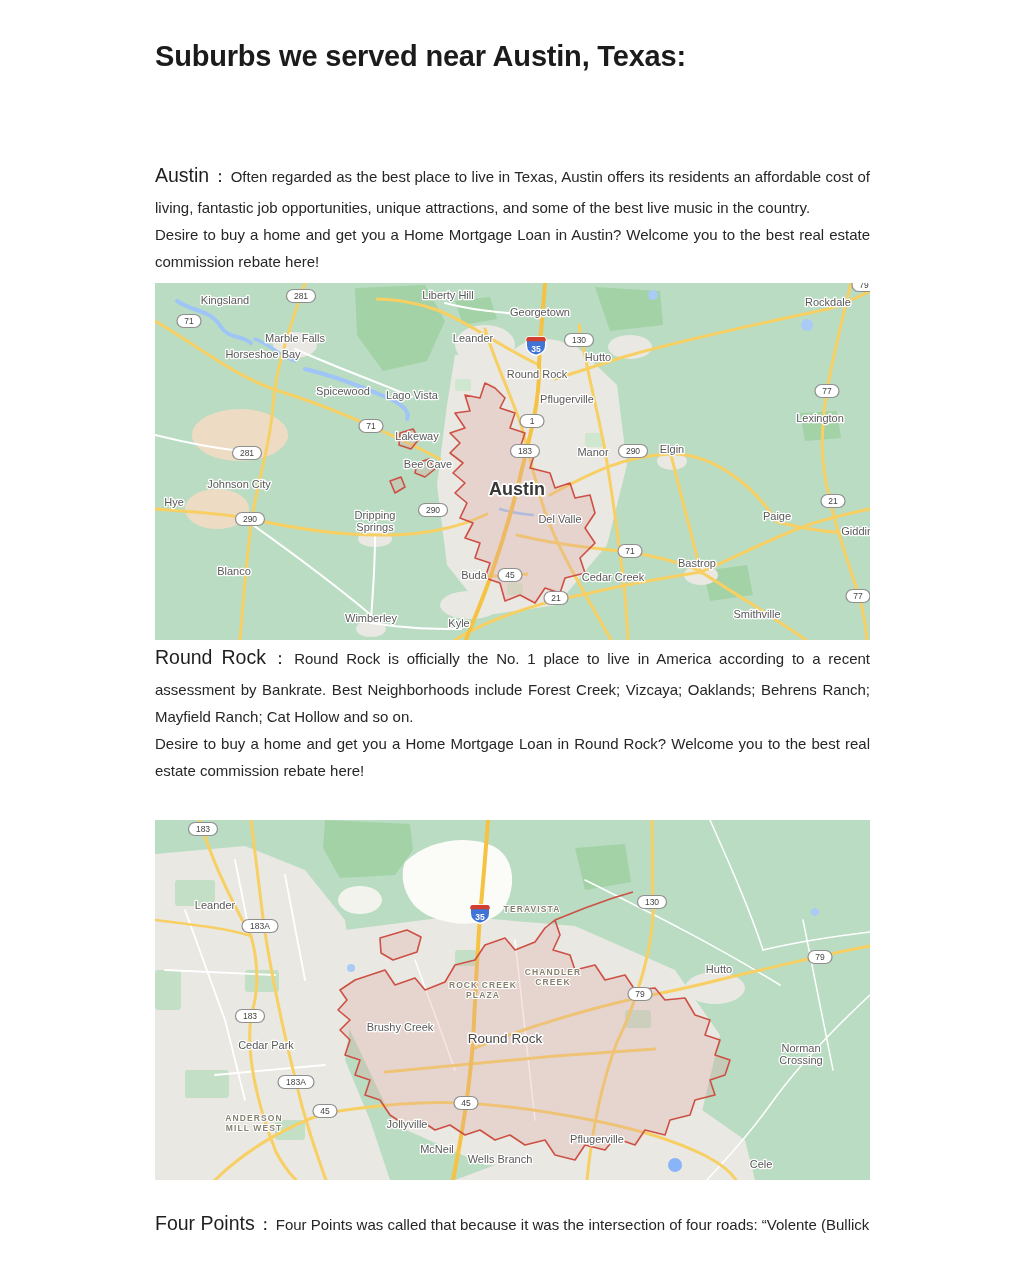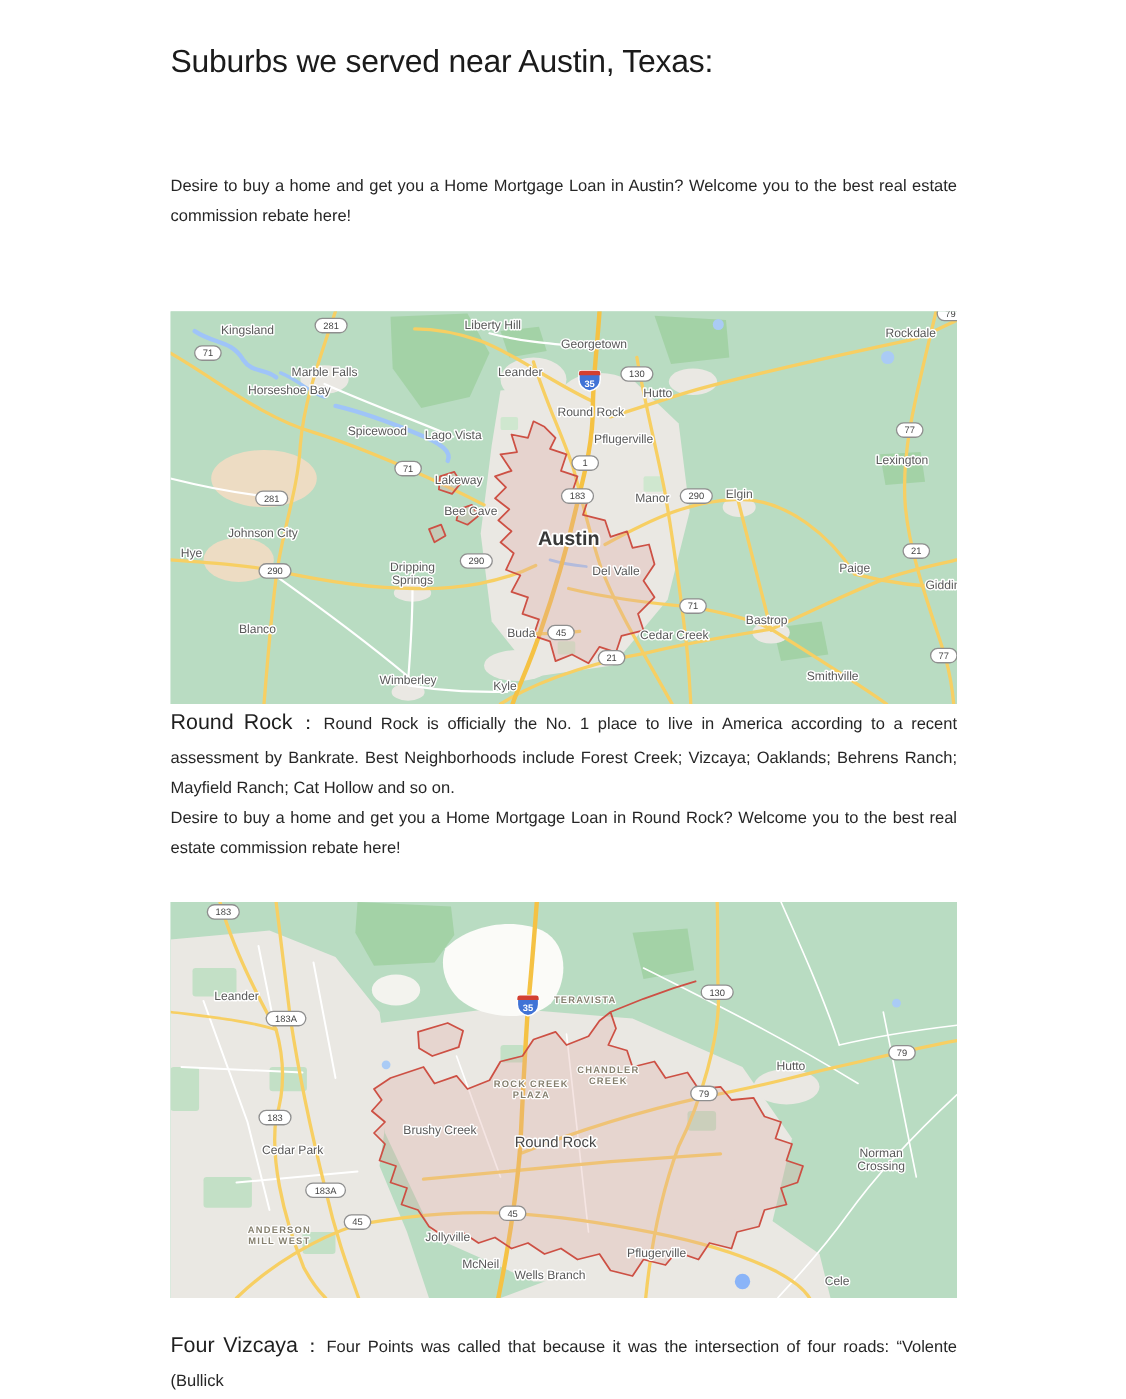--- a/index.html
+++ b/index.html
@@ -1,38 +1,39 @@
 <!DOCTYPE html>
 <html><head>
 <meta charset="utf-8">
 <style>
   html,body{margin:0;padding:0;background:#ffffff;}
   body{width:1024px;height:1272px;position:relative;font-family:"Liberation Sans",sans-serif;overflow:hidden;}
   .abs{position:absolute;}
-  .page-title{left:155px;top:40px;width:760px;font-size:29px;color:#1b1b1b;letter-spacing:-0.2px;}
+  .page-title{left:155px;top:40px;width:760px;font-size:29px;color:#1b1b1b;letter-spacing:-0.2px;font-weight:bold;}
   .section{left:155px;width:715px;color:#262626;}
   .sec-para{margin:0;font-size:15px;line-height:27px;text-align:justify;color:#262626;}
   .sec-heading{font-size:19.5px;color:#1f1f1f;line-height:38px;}
   .sec-colon{font-size:17px;color:#1f1f1f;padding:0 2px;}
   .map-frame{left:155px;width:715px;overflow:hidden;background:#b9dcc2;}
   .map-frame svg{display:block;}
   
   .ml-c{font-size:11px;fill:#595959;stroke:#ffffff;stroke-width:2.6px;paint-order:stroke;stroke-linejoin:round;font-family:"Liberation Sans",sans-serif;}
   .ml-m{font-size:13.5px;fill:#474747;stroke:#ffffff;stroke-width:2.8px;paint-order:stroke;stroke-linejoin:round;font-family:"Liberation Sans",sans-serif;}
   .ml-b{font-size:18px;font-weight:bold;fill:#383838;stroke:#ffffff;stroke-width:3.4px;paint-order:stroke;stroke-linejoin:round;font-family:"Liberation Sans",sans-serif;}
   .ml-a{font-size:8.5px;font-weight:bold;fill:#86806f;letter-spacing:1.1px;stroke:#ffffff;stroke-width:2.2px;paint-order:stroke;stroke-linejoin:round;font-family:"Liberation Sans",sans-serif;}
   .shield-txt{font-size:8.5px;fill:#444444;font-family:"Liberation Sans",sans-serif;}
   .i-txt{font-size:8.5px;font-weight:bold;fill:#ffffff;font-family:"Liberation Sans",sans-serif;}
 </style>
 </head>
 <body>
 
 <div class="abs page-title">Suburbs we served near Austin, Texas:</div>
 
 <div class="abs section" style="top:156px;">
+  <p class="sec-para"><span class="sec-heading">Austin</span><span class="sec-colon">：</span><span>Often regarded as the best place to live in Texas, Austin offers its residents an affordable cost of living, fantastic job opportunities, unique attractions, and some of the best live music in the country.</span></p>
   <p class="sec-para">Desire to buy a home and get you a Home Mortgage Loan in Austin? Welcome you to the best real estate commission rebate here!</p>
 </div>
 
 <div class="abs map-frame" style="top:283px;height:357px;">
   <svg width="715" height="357" viewBox="0 0 715 357">
     <rect width="715" height="357" fill="#b9dcc2"></rect>
     <g fill="#a3d2a6" stroke="none">
       <path d="M200,5 L270,2 L290,38 L272,78 L228,88 L202,52 Z"></path>
       <path d="M300,18 L335,14 L342,36 L308,42 Z"></path>
       <path d="M440,4 L505,8 L508,42 L455,48 Z"></path>
@@ -327,14 +328,14 @@
         <text x="252" y="308" text-anchor="middle" class="ml-c">Jollyville</text>
         <text x="282" y="333" text-anchor="middle" class="ml-c">McNeil</text>
         <text x="345" y="343" text-anchor="middle" class="ml-c">Wells Branch</text>
         <text x="442" y="323" text-anchor="middle" class="ml-c">Pflugerville</text>
         <text x="606" y="348" text-anchor="middle" class="ml-c">Cele</text>
       </g>
   </svg>
 </div>
 
 <div class="abs section" style="top:1204px;">
-  <p class="sec-para"><span class="sec-heading">Four Vizcaya</span><span class="sec-colon">：</span><span>Four Points was called that because it was the intersection of four roads: “Volente (Bullick</span></p>
+  <p class="sec-para"><span class="sec-heading">Four Points</span><span class="sec-colon">：</span><span>Four Points was called that because it was the intersection of four roads: “Volente (Bullick</span></p>
 </div>
 
 </body></html>

